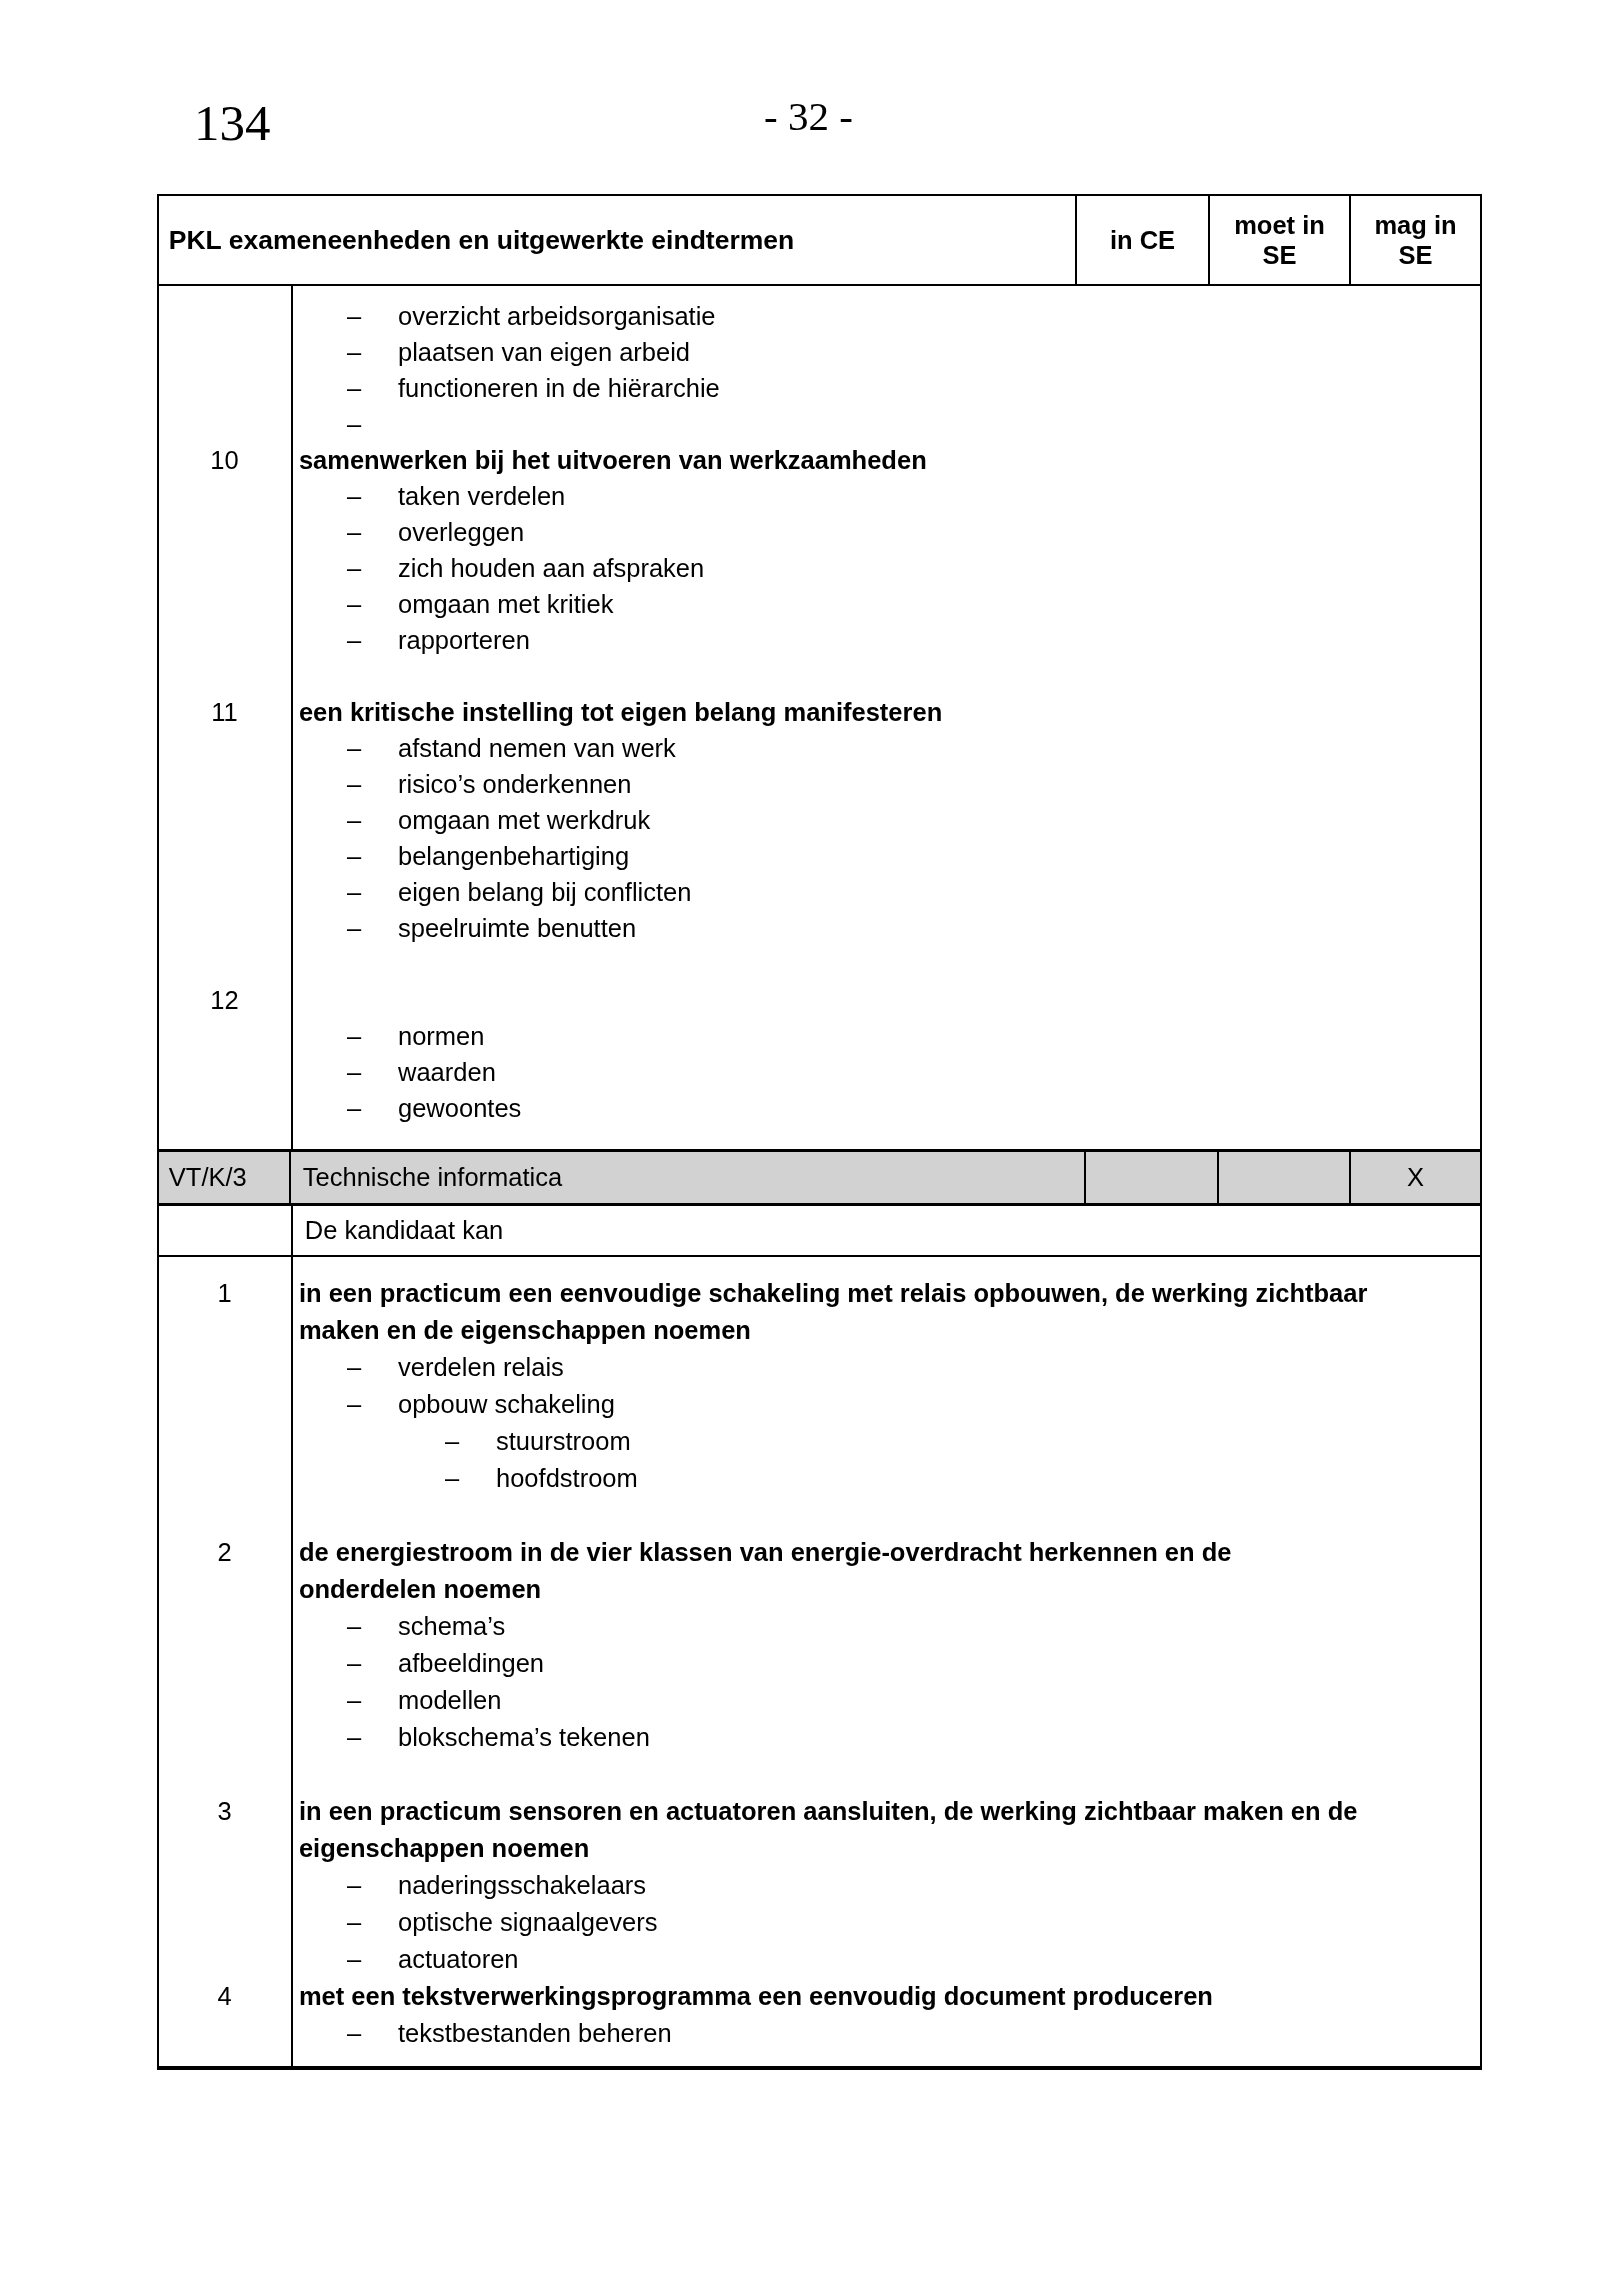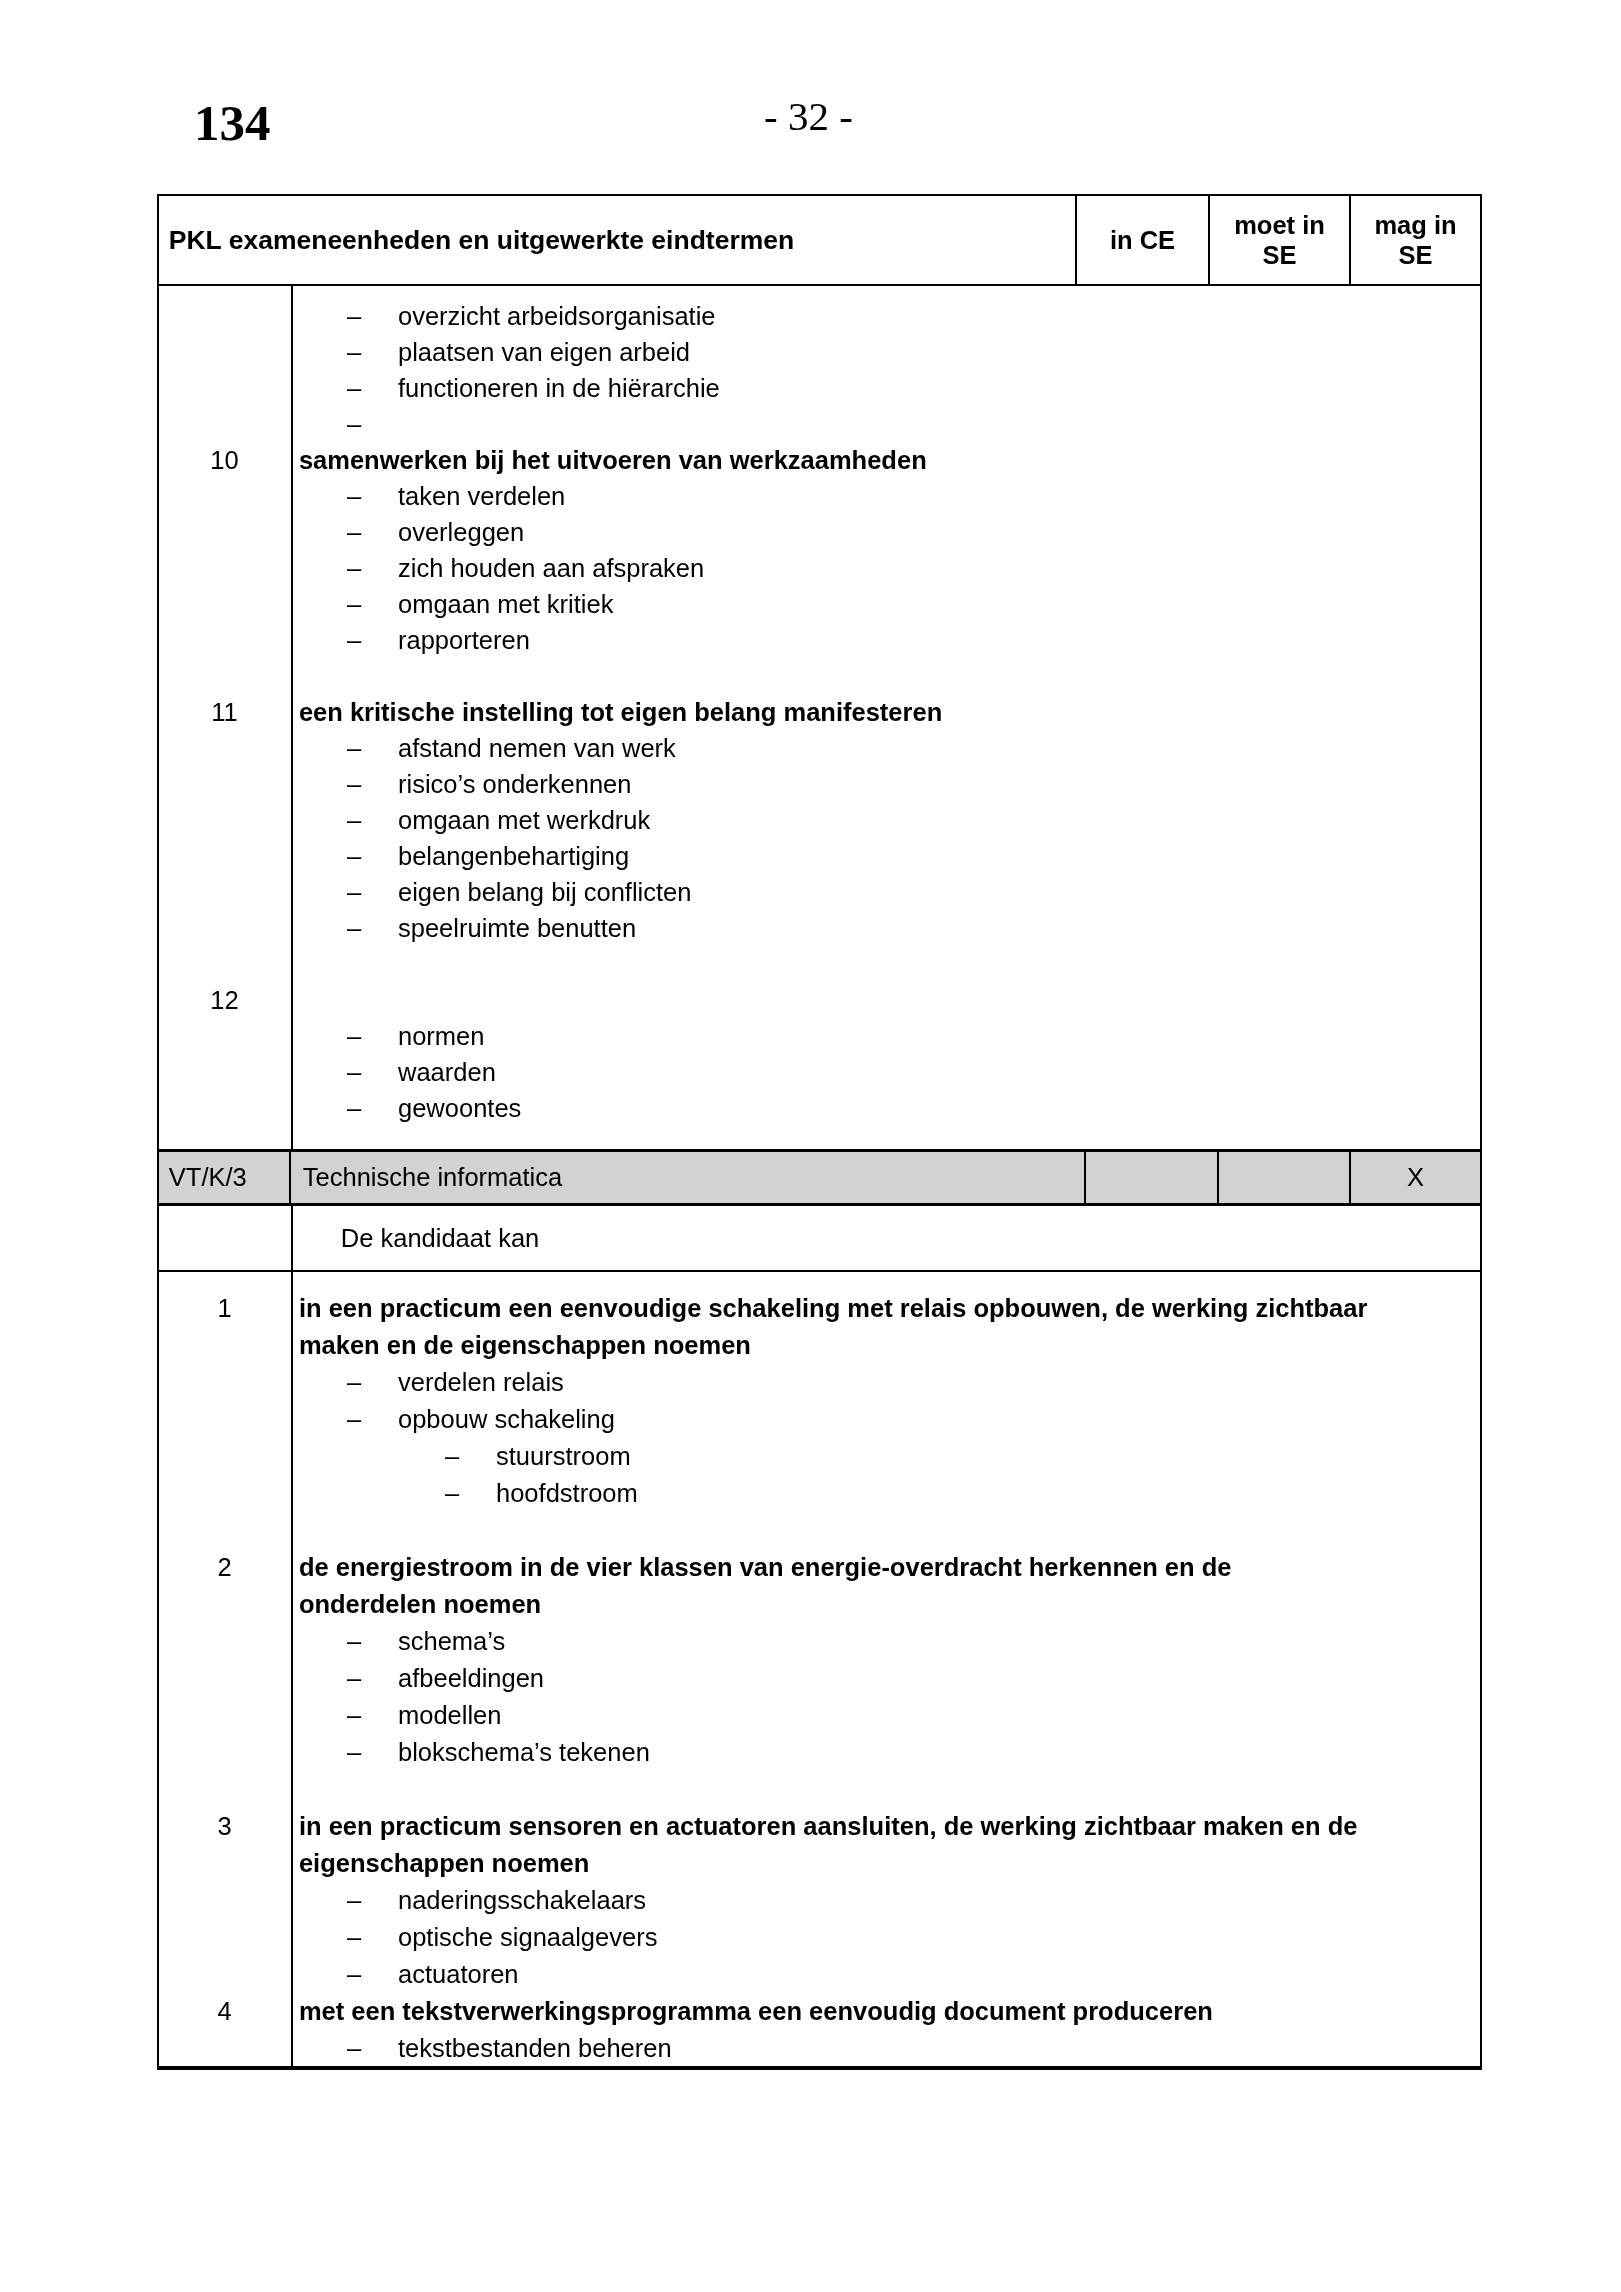--- a/index.html
+++ b/index.html
@@ -6,21 +6,21 @@
   body{
     width:1621px;height:2293px;position:relative;
     font-family:"Liberation Sans","DejaVu Sans",sans-serif;
     color:#000;
     -webkit-font-smoothing:antialiased;
   }
   
   .page-number{
     position:absolute;left:194px;top:98px;
     font-family:"Liberation Serif","DejaVu Serif",serif;
-    font-weight:bold;font-size:51px;line-height:1;
+    font-weight:normal;font-size:51px;line-height:1;
   }
   .page-marker{
     position:absolute;left:725px;top:96px;width:167px;text-align:center;
     font-family:"Liberation Serif","DejaVu Serif",serif;
     font-size:41px;line-height:1;
   }
   
   .etable{
     position:absolute;left:157px;top:194px;width:1325px;height:1876px;
     box-sizing:border-box;
@@ -48,21 +48,21 @@
   .htx{padding-left:5.9px;font-weight:bold;}
   .dash{display:inline-block;flex:none;text-align:left;}
   .dash.b1{margin-left:54px;width:51px;}
   .dash.b2{margin-left:152px;width:51px;}
   
   .grayrow{height:54px;border-bottom:3.9px solid #000;flex:none;background:var(--section-bg,#d2d2d2);}
   .g-code{width:132px;flex:none;border-right:2px solid #000;padding-left:9.8px;}
   .g-title{flex:1;padding-left:11.8px;}
   .g-small{width:133px;flex:none;border-left:2px solid #000;justify-content:center;}
   
-  .kanrow{height:66px;border-bottom:2.9px solid #000;flex:none;position:relative;gap:36px;}
+  .kanrow{height:51px;border-bottom:2.9px solid #000;flex:none;position:relative;}
   .k-num{width:132px;flex:none;}
   .k-text{flex:1;margin-left:2px;padding-left:11.8px;display:flex;align-items:center;}
 </style>
 </head>
 <body>
 
 <div class="page-number">134</div>
 <div class="page-marker">- 32 -</div>
 
 <div class="etable">

